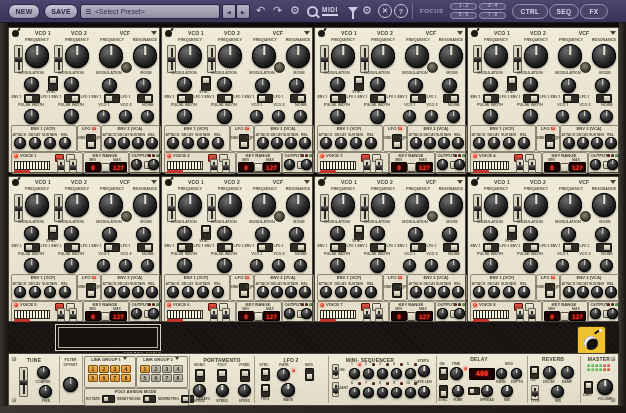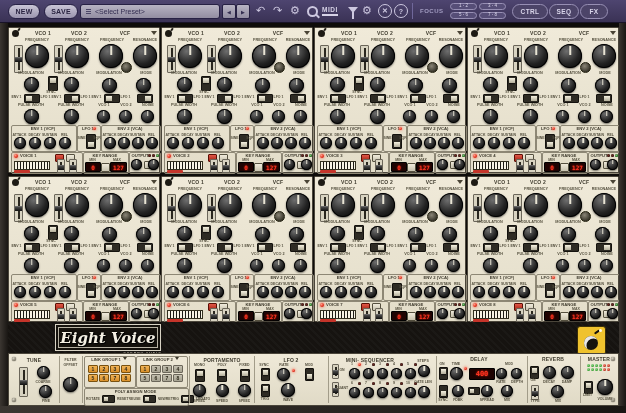--- a/index.html
+++ b/index.html
@@ -1056,21 +1056,20 @@
     <span class="led grn" style="left:147px;top:126px;width:3px;height:3px"></span>
     <div class="knob k11" style="left:122px;top:131px"></div>
     <div class="btn" style="left:134.5px;top:133px;width:6px;height:6px"></div>
     <div class="knob k11" style="left:139px;top:131px"></div>
   </div>
 
 </div>
 
 <div class="band" style="left:8px;top:322px;width:611px;height:31px"></div>
 <div id="logobox">
-  <span id="logotext">Eight Voice</span>
   <span id="byline">CHERRY AUDIO</span>
 </div>
 <div id="bomblogo">
   <span class="body"></span>
   <span class="fuse"></span>
   <span class="spark"></span>
 </div>
 
 <div id="bpanel">
   <span class="screw" style="left:3px;top:3px"></span>

